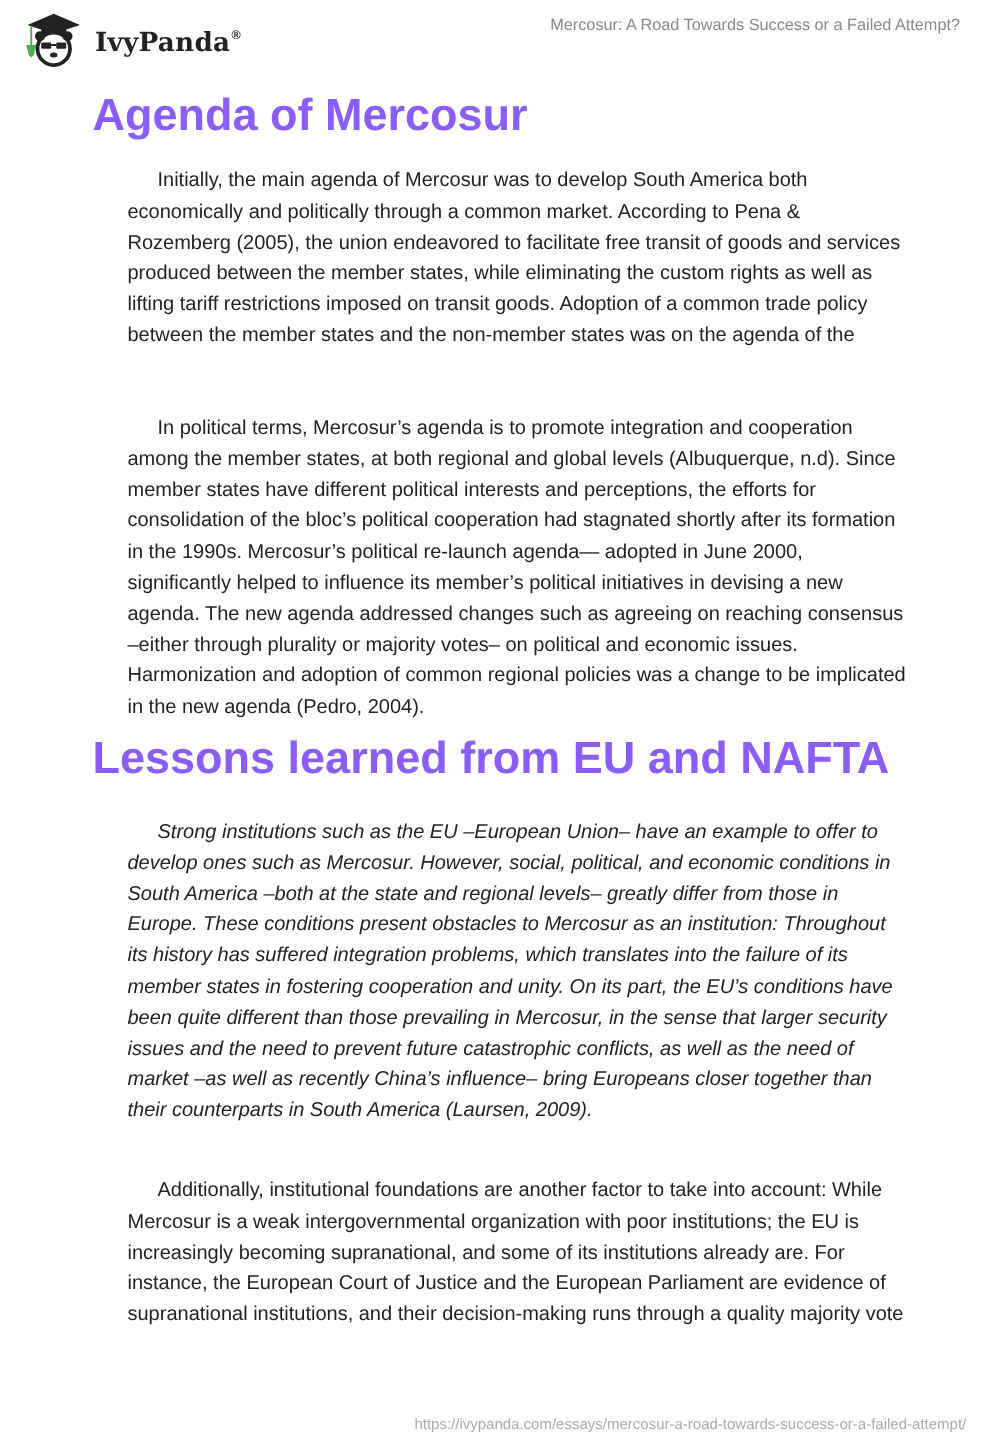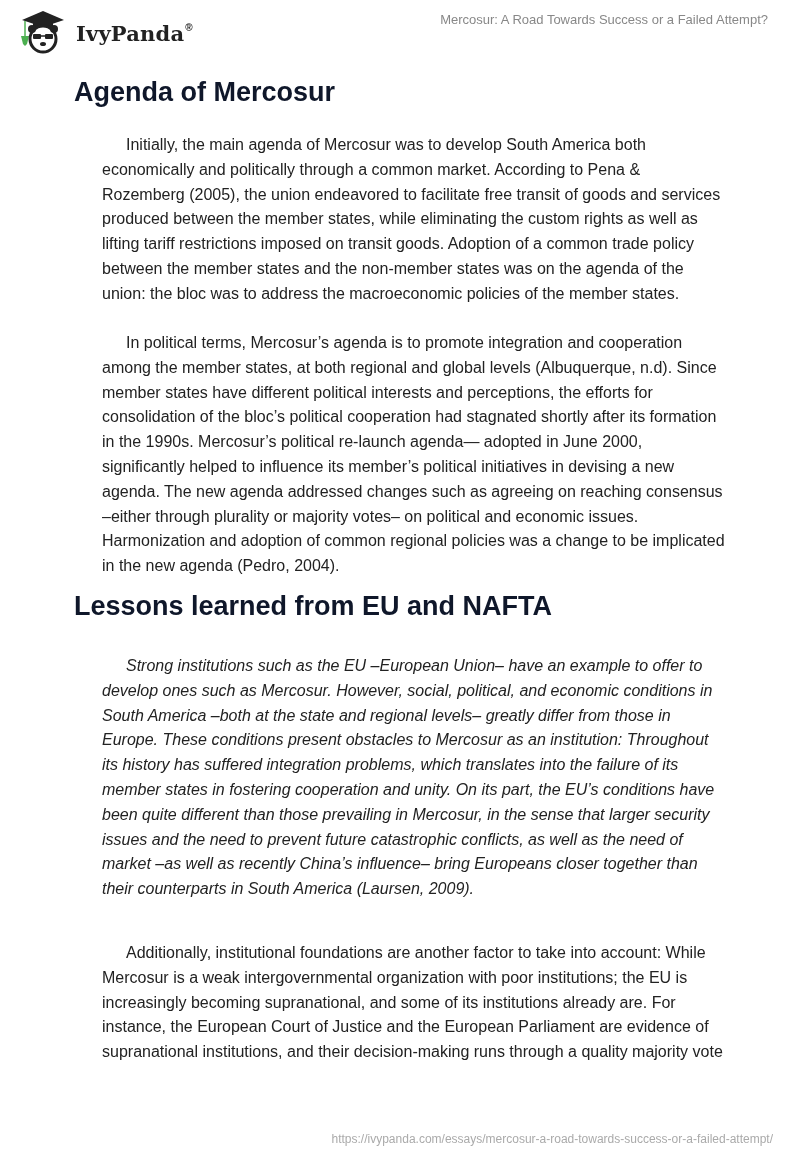--- a/index.html
+++ b/index.html
@@ -6,21 +6,21 @@
   body { width: 800px; height: 1160px; position: relative; overflow: hidden;
          font-family: "Liberation Sans", sans-serif; color: #222222; }
   .header { position: absolute; left: 0; top: 0; width: 800px; height: 62px; }
   .logo { position: absolute; left: 16px; top: 8px; display: flex; align-items: center; }
   .logo svg { display: block; }
   .logo-text { font-family: "DejaVu Serif", serif; font-weight: bold; font-size: 21px;
                color: #222; margin-left: 6px; letter-spacing: 0.2px; position: relative; top: 2px; }
   .logo-text sup { font-size: 10px; position: relative; top: -2px; margin-left: 1px; font-family: "Liberation Sans", sans-serif; }
   .doc-title { position: absolute; right: 32px; top: 12px; font-size: 13px; color: #888888; }
   .content { position: absolute; left: 74px; top: 74px; width: 660px; }
-  h2 { font-size: 27px; font-weight: bold; margin: 0; color: #0f172a; line-height: 36px; text-align: center; }
+  h2 { font-size: 36px; font-weight: bold; margin: 0; color: #8b5cf6; line-height: 36px; text-align: center; }
   .p { font-size: 16px; line-height: 24.8px; margin: 0; }
   .p .line { display: block; white-space: nowrap; margin-left: 28px; }
   .p .line.first { text-indent: 24px; }
   #h1 { position: absolute; top: 0; }
   #p1 { position: absolute; top: 59px; }
   #p2 { position: absolute; top: 257px; }
   #h2 { position: absolute; top: 514px; }
   #p3 { position: absolute; top: 580px; font-style: italic; }
   #p4 { position: absolute; top: 867px; }
   .footer-url { position: absolute; right: 27px; top: 1132px; font-size: 12px; color: #aaaaaa; }
@@ -54,21 +54,20 @@
 <div class="content">
   <h2 id="h1">Agenda of Mercosur</h2>
 
   <div class="p" id="p1">
     <span class="line first">Initially, the main agenda of Mercosur was to develop South America both</span>
     <span class="line">economically and politically through a common market. According to Pena &amp;</span>
     <span class="line">Rozemberg (2005), the union endeavored to facilitate free transit of goods and services</span>
     <span class="line">produced between the member states, while eliminating the custom rights as well as</span>
     <span class="line">lifting tariff restrictions imposed on transit goods. Adoption of a common trade policy</span>
     <span class="line">between the member states and the non-member states was on the agenda of the</span>
-    <span class="line">union: the bloc was to address the macroeconomic policies of the member states.</span>
   </div>
 
   <div class="p" id="p2">
     <span class="line first">In political terms, Mercosur’s agenda is to promote integration and cooperation</span>
     <span class="line">among the member states, at both regional and global levels (Albuquerque, n.d). Since</span>
     <span class="line">member states have different political interests and perceptions, the efforts for</span>
     <span class="line">consolidation of the bloc’s political cooperation had stagnated shortly after its formation</span>
     <span class="line">in the 1990s. Mercosur’s political re-launch agenda— adopted in June 2000,</span>
     <span class="line">significantly helped to influence its member’s political initiatives in devising a new</span>
     <span class="line">agenda. The new agenda addressed changes such as agreeing on reaching consensus</span>

